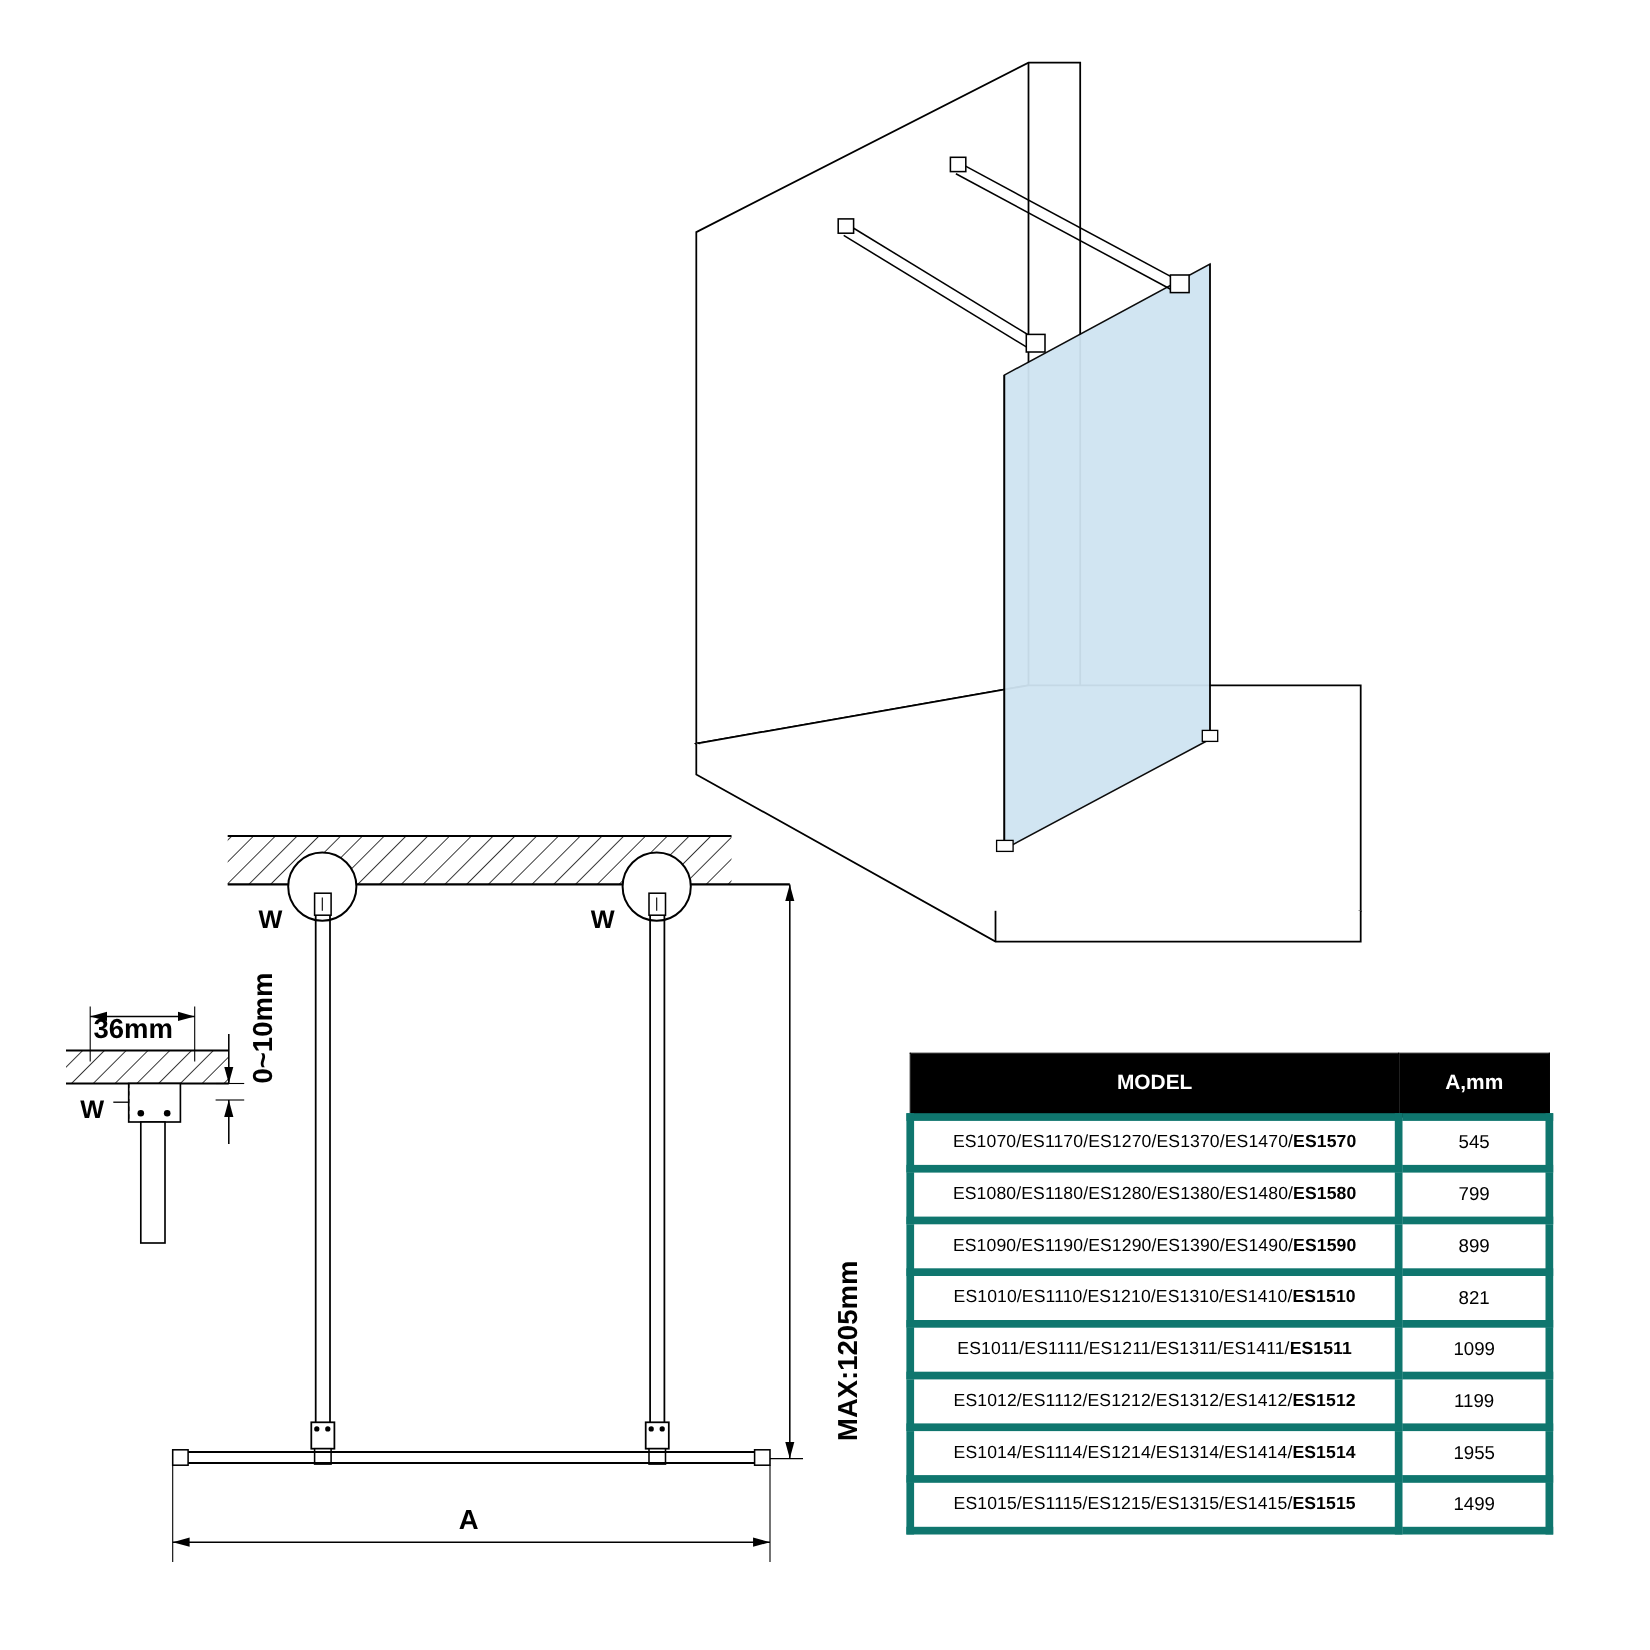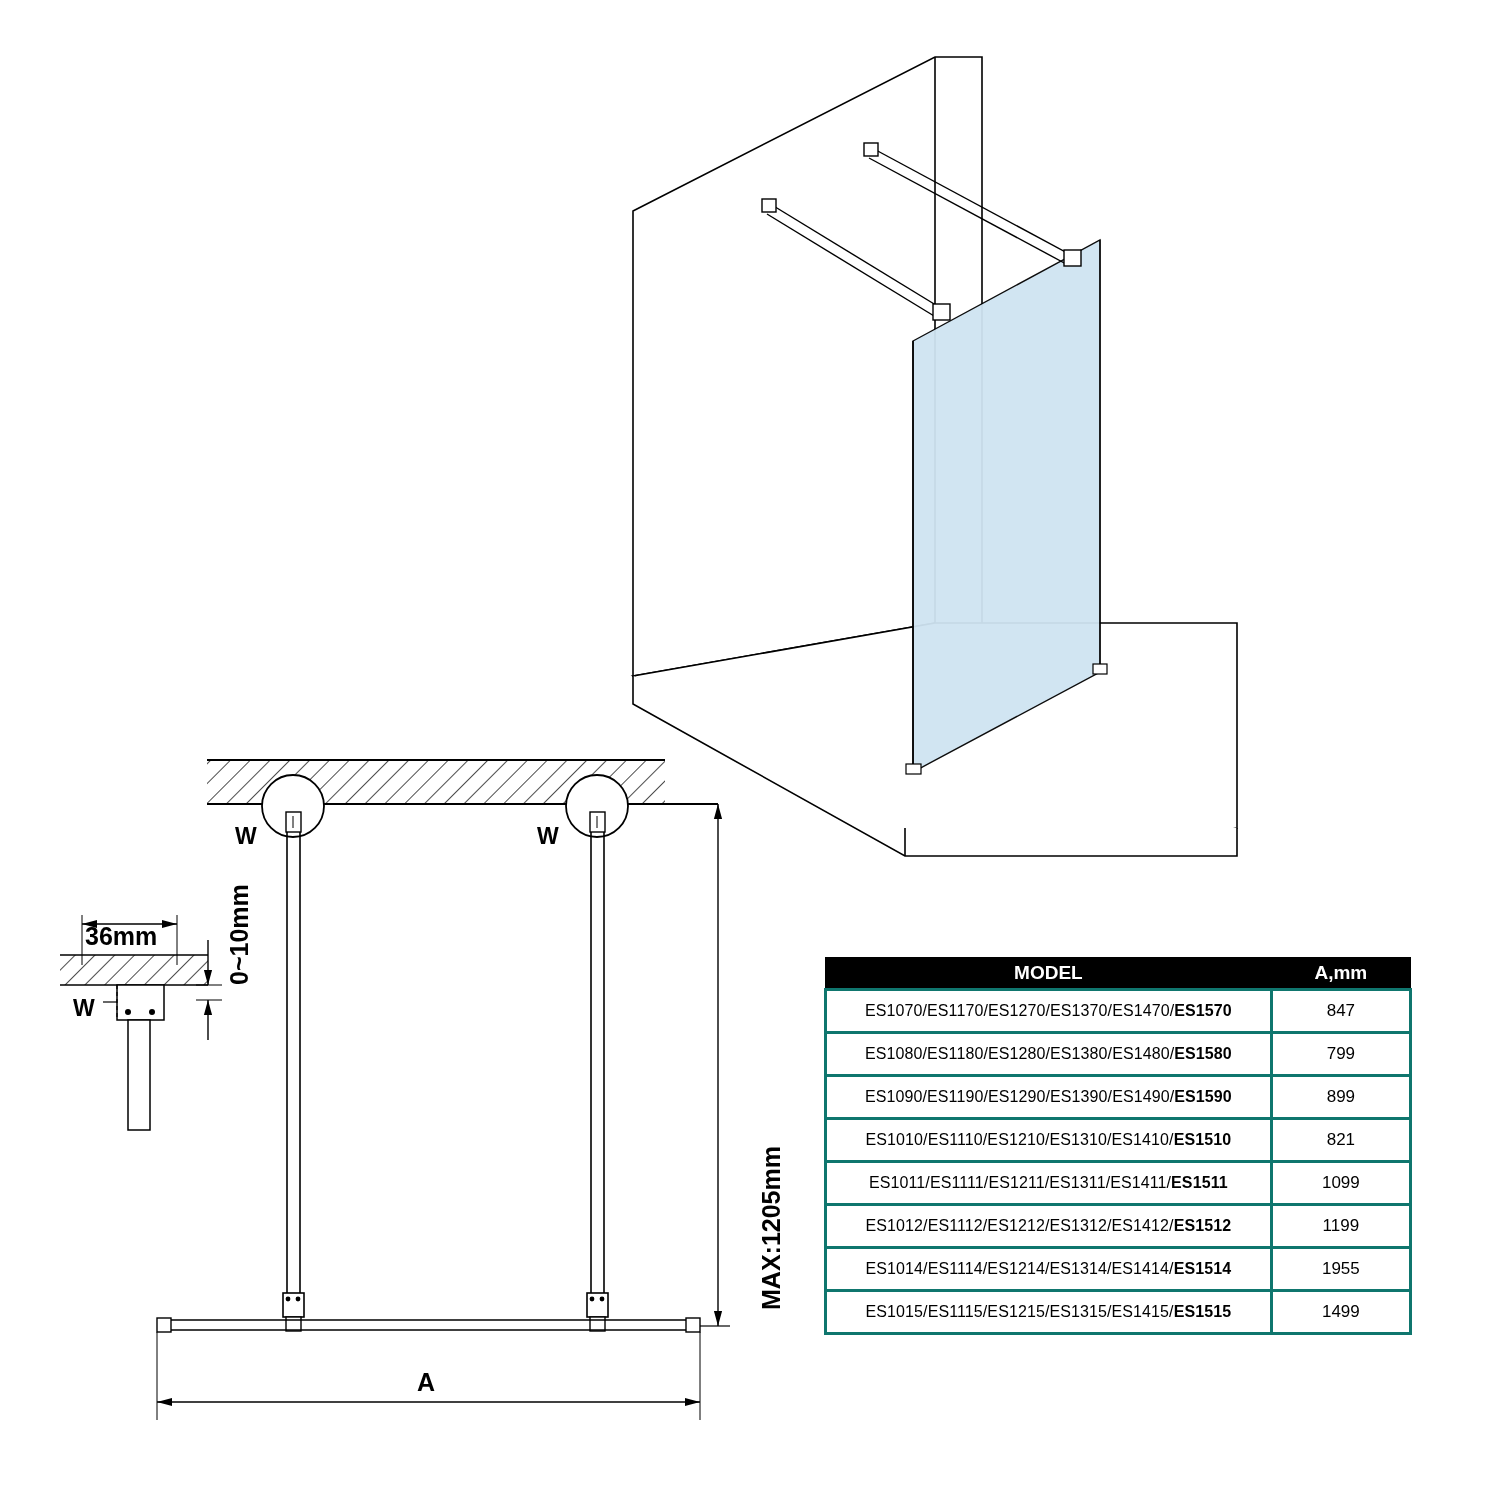--- a/index.html
+++ b/index.html
@@ -52,26 +52,26 @@
     top: 957px;
     width: 588px;
     border-collapse: collapse;
     font-family: "Liberation Sans", sans-serif;
   }
   #spec-table th {
     background: #000000;
     color: #ffffff;
     font-size: 19px;
     font-weight: bold;
-    padding: 4px 0;
+    padding: 16px 0;
     border: 1px solid #000000;
     text-align: center;
   }
   #spec-table td {
-    border: 3px solid #0f766e;
+    border: 7px solid #0f766e;
     font-size: 16px;
     color: #000000;
     padding: 10px 0;
     text-align: center;
   }
   #spec-table td.model { width: 447px; letter-spacing: 0.1px; }
   #spec-table td.val  { width: 141px; font-size: 17px; }
   #spec-table td.model b { font-weight: bold; }
   #spec-table th.model-h { width: 447px; }
   #spec-table th.val-h { width: 141px; }
@@ -206,21 +206,21 @@
   <table id="spec-table">
     <thead>
       <tr>
         <th class="model-h">MODEL</th>
         <th class="val-h">A,mm</th>
       </tr>
     </thead>
     <tbody id="spec-body">
         <tr>
           <td class="model">ES1070/ES1170/ES1270/ES1370/ES1470/<b>ES1570</b></td>
-          <td class="val">847</td>
+          <td class="val">545</td>
         </tr>
         <tr>
           <td class="model">ES1080/ES1180/ES1280/ES1380/ES1480/<b>ES1580</b></td>
           <td class="val">799</td>
         </tr>
         <tr>
           <td class="model">ES1090/ES1190/ES1290/ES1390/ES1490/<b>ES1590</b></td>
           <td class="val">899</td>
         </tr>
         <tr>

